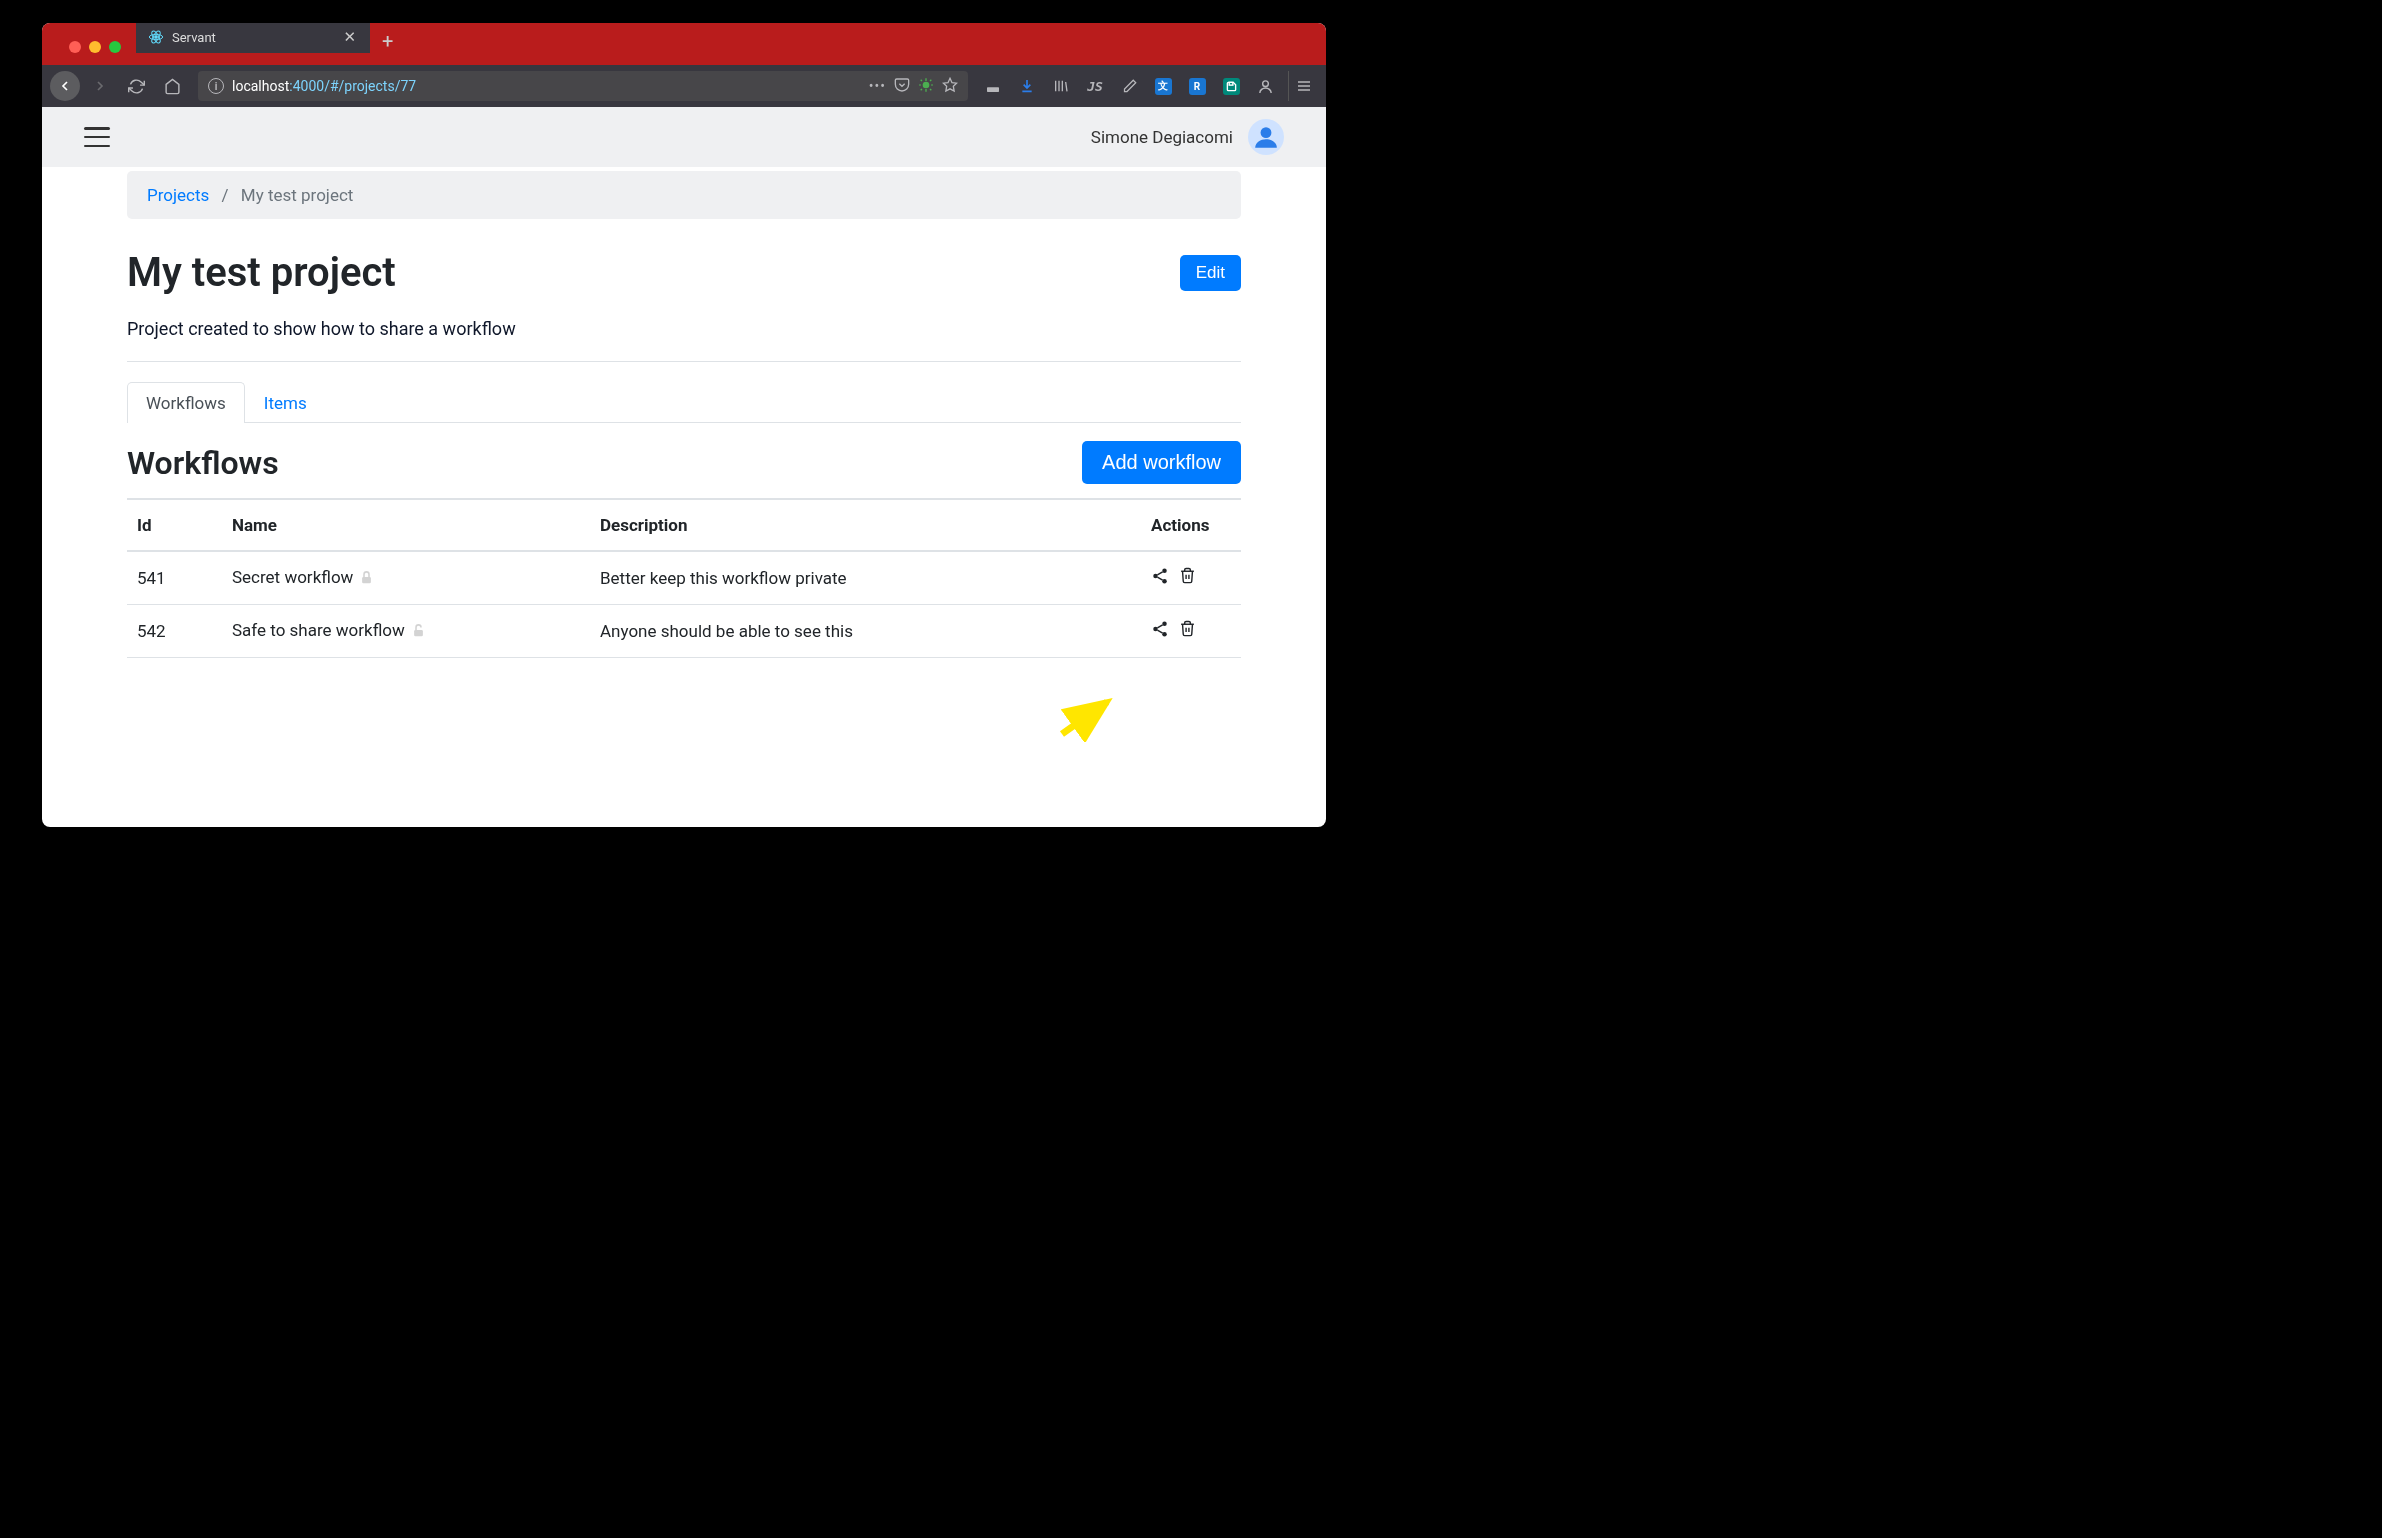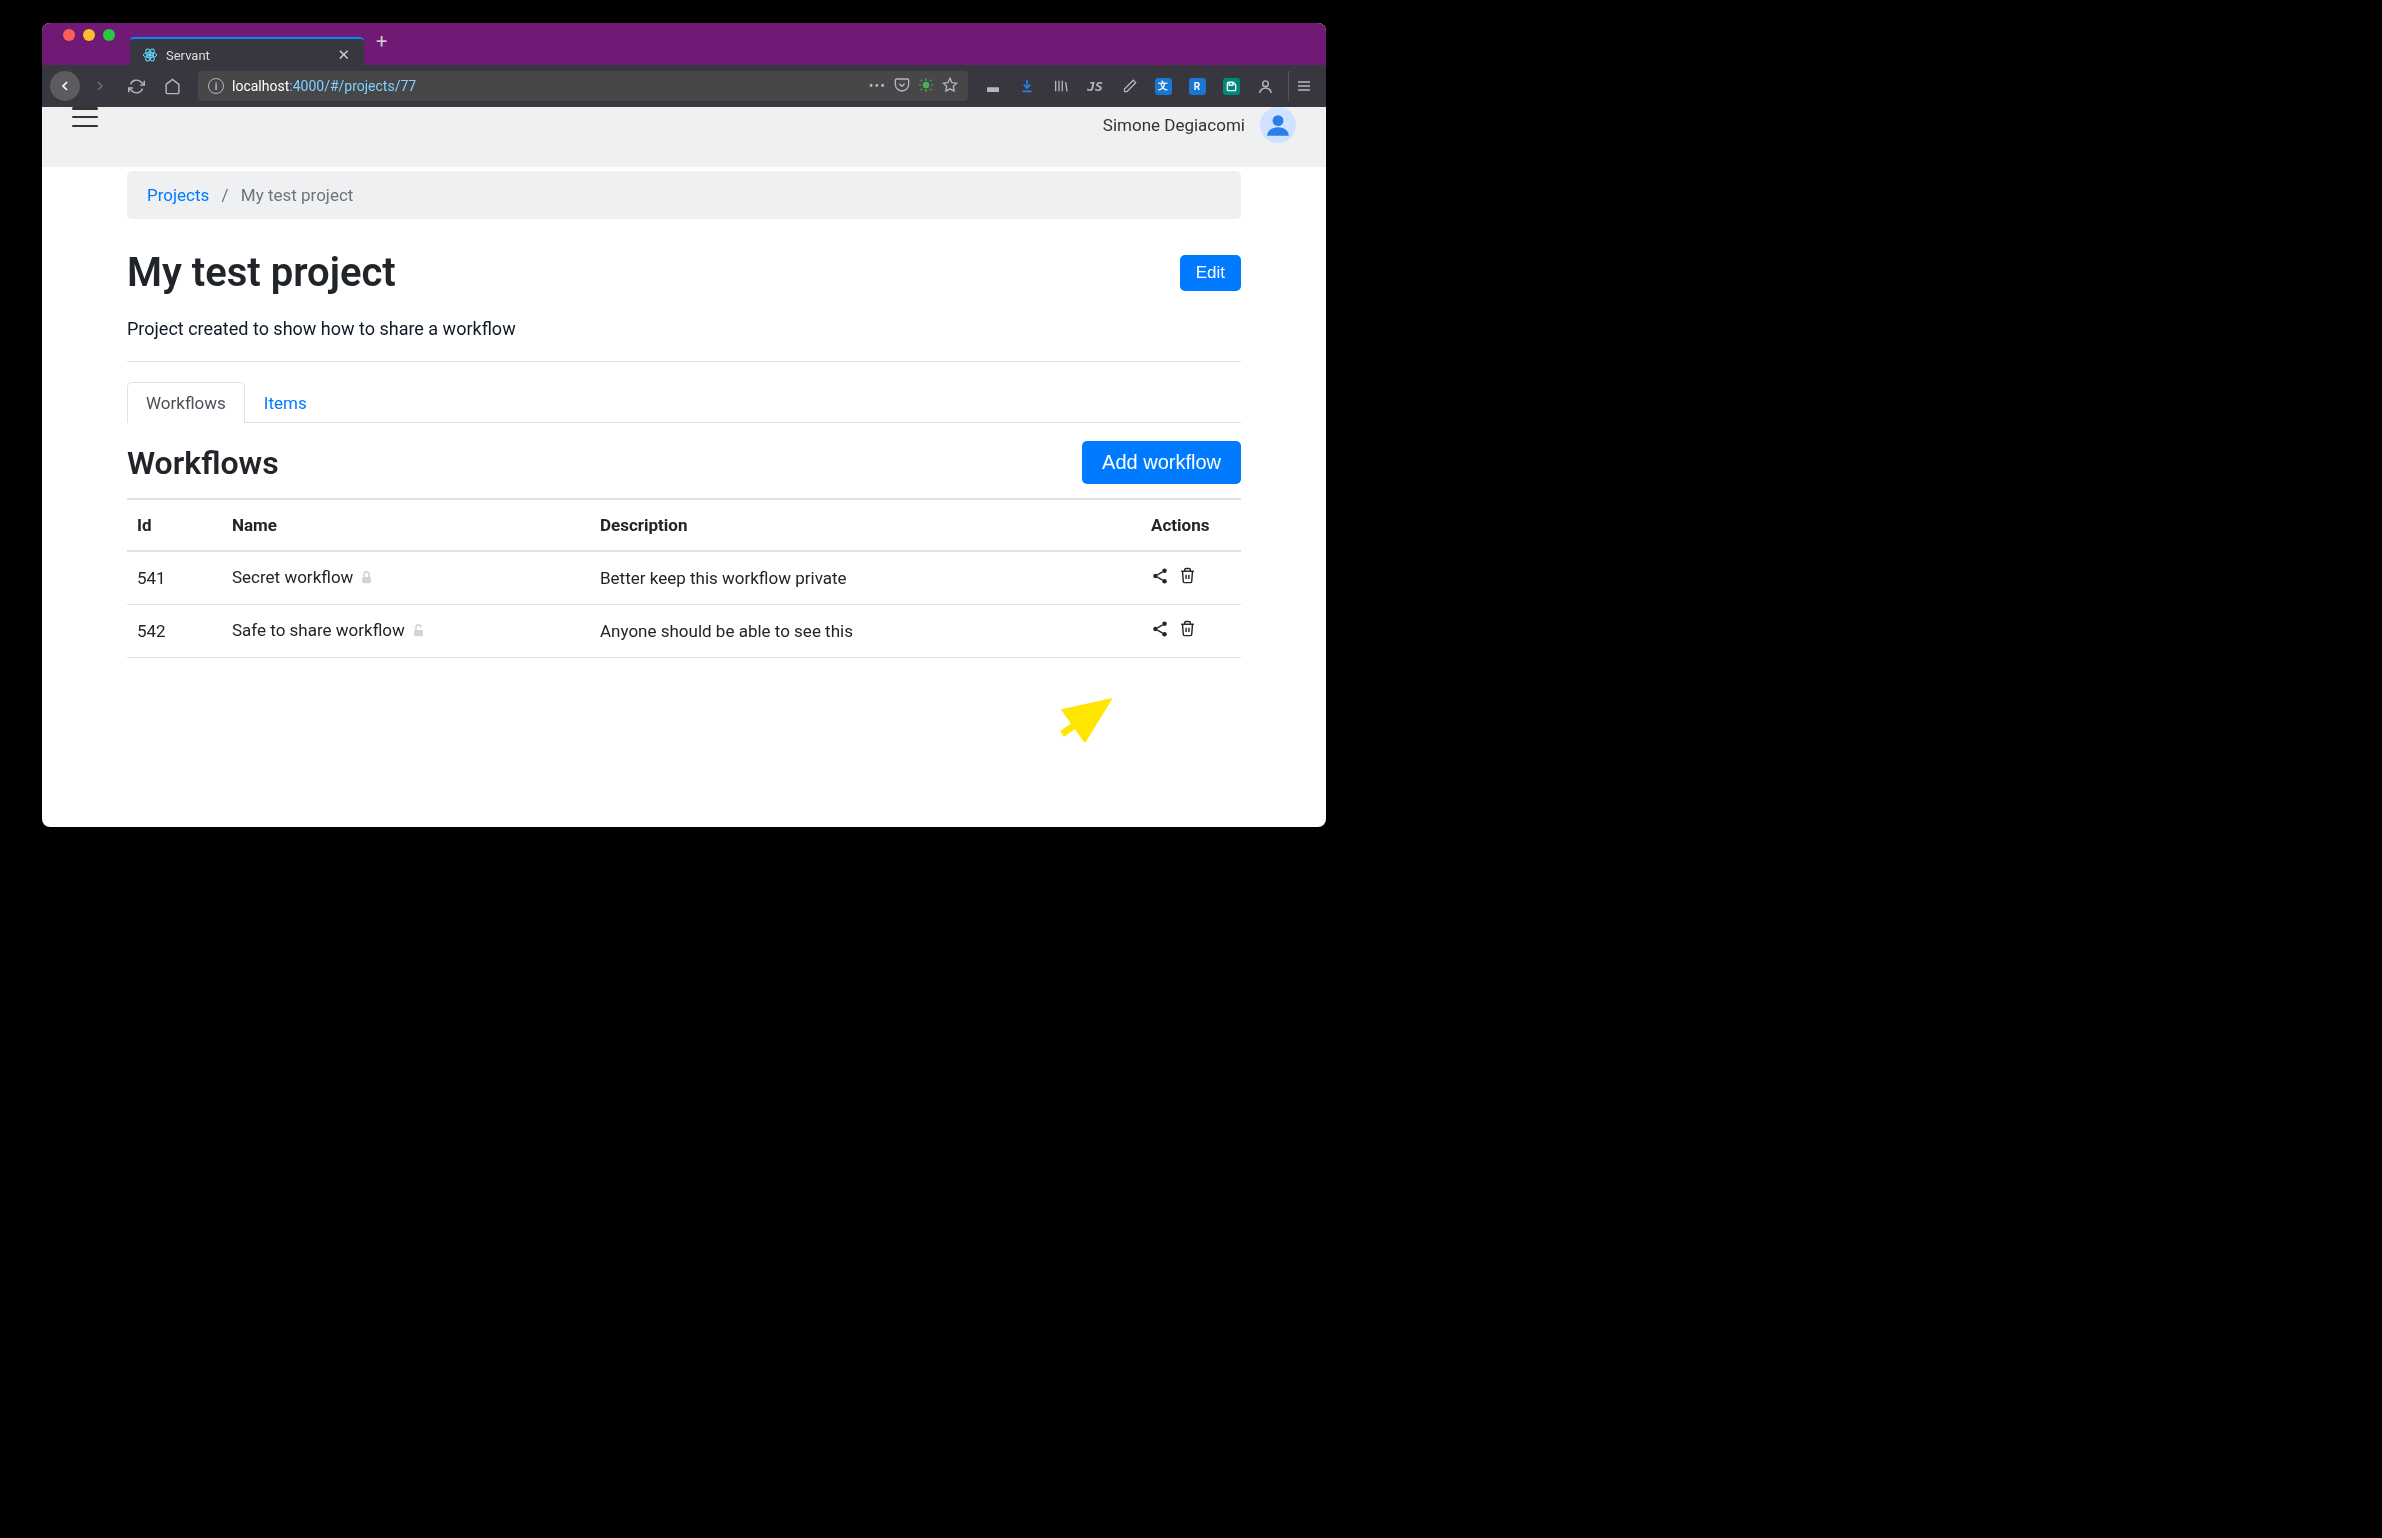--- a/index.html
+++ b/index.html
@@ -15,25 +15,25 @@
       top: 23px;
       left: 42px;
       width: 1284px;
       height: 804px;
       background: #fff;
       border-radius: 8px;
       overflow: hidden;
       box-shadow: 0 20px 60px rgba(0,0,0,0.5);
     }
     .tab-bar {
-      background: #701a75;
+      background: #b91c1c;
       height: 42px;
       display: flex;
-      align-items: flex-start;
-      padding: 6px;
+      align-items: flex-end;
+      padding: 12px;
     }
     .window-controls {
       display: flex;
       gap: 8px;
       padding: 0 15px;
     }
     .win-btn {
       width: 12px;
       height: 12px;
       border-radius: 50%;
@@ -155,23 +155,23 @@
       font-size: 10px;
       font-weight: bold;
       color: #fff;
     }
     .badge-blue { background: #1976d2; }
     .badge-teal { background: #00897b; }
     .app-header {
       background: #eff0f2;
       height: 60px;
       display: flex;
-      align-items: flex-start;
+      align-items: center;
       justify-content: space-between;
-      padding: 0 30px;
+      padding: 0 42px;
     }
     .hamburger {
       width: 26px;
       height: 20px;
       display: flex;
       flex-direction: column;
       justify-content: space-between;
       cursor: pointer;
     }
     .hamburger span {

